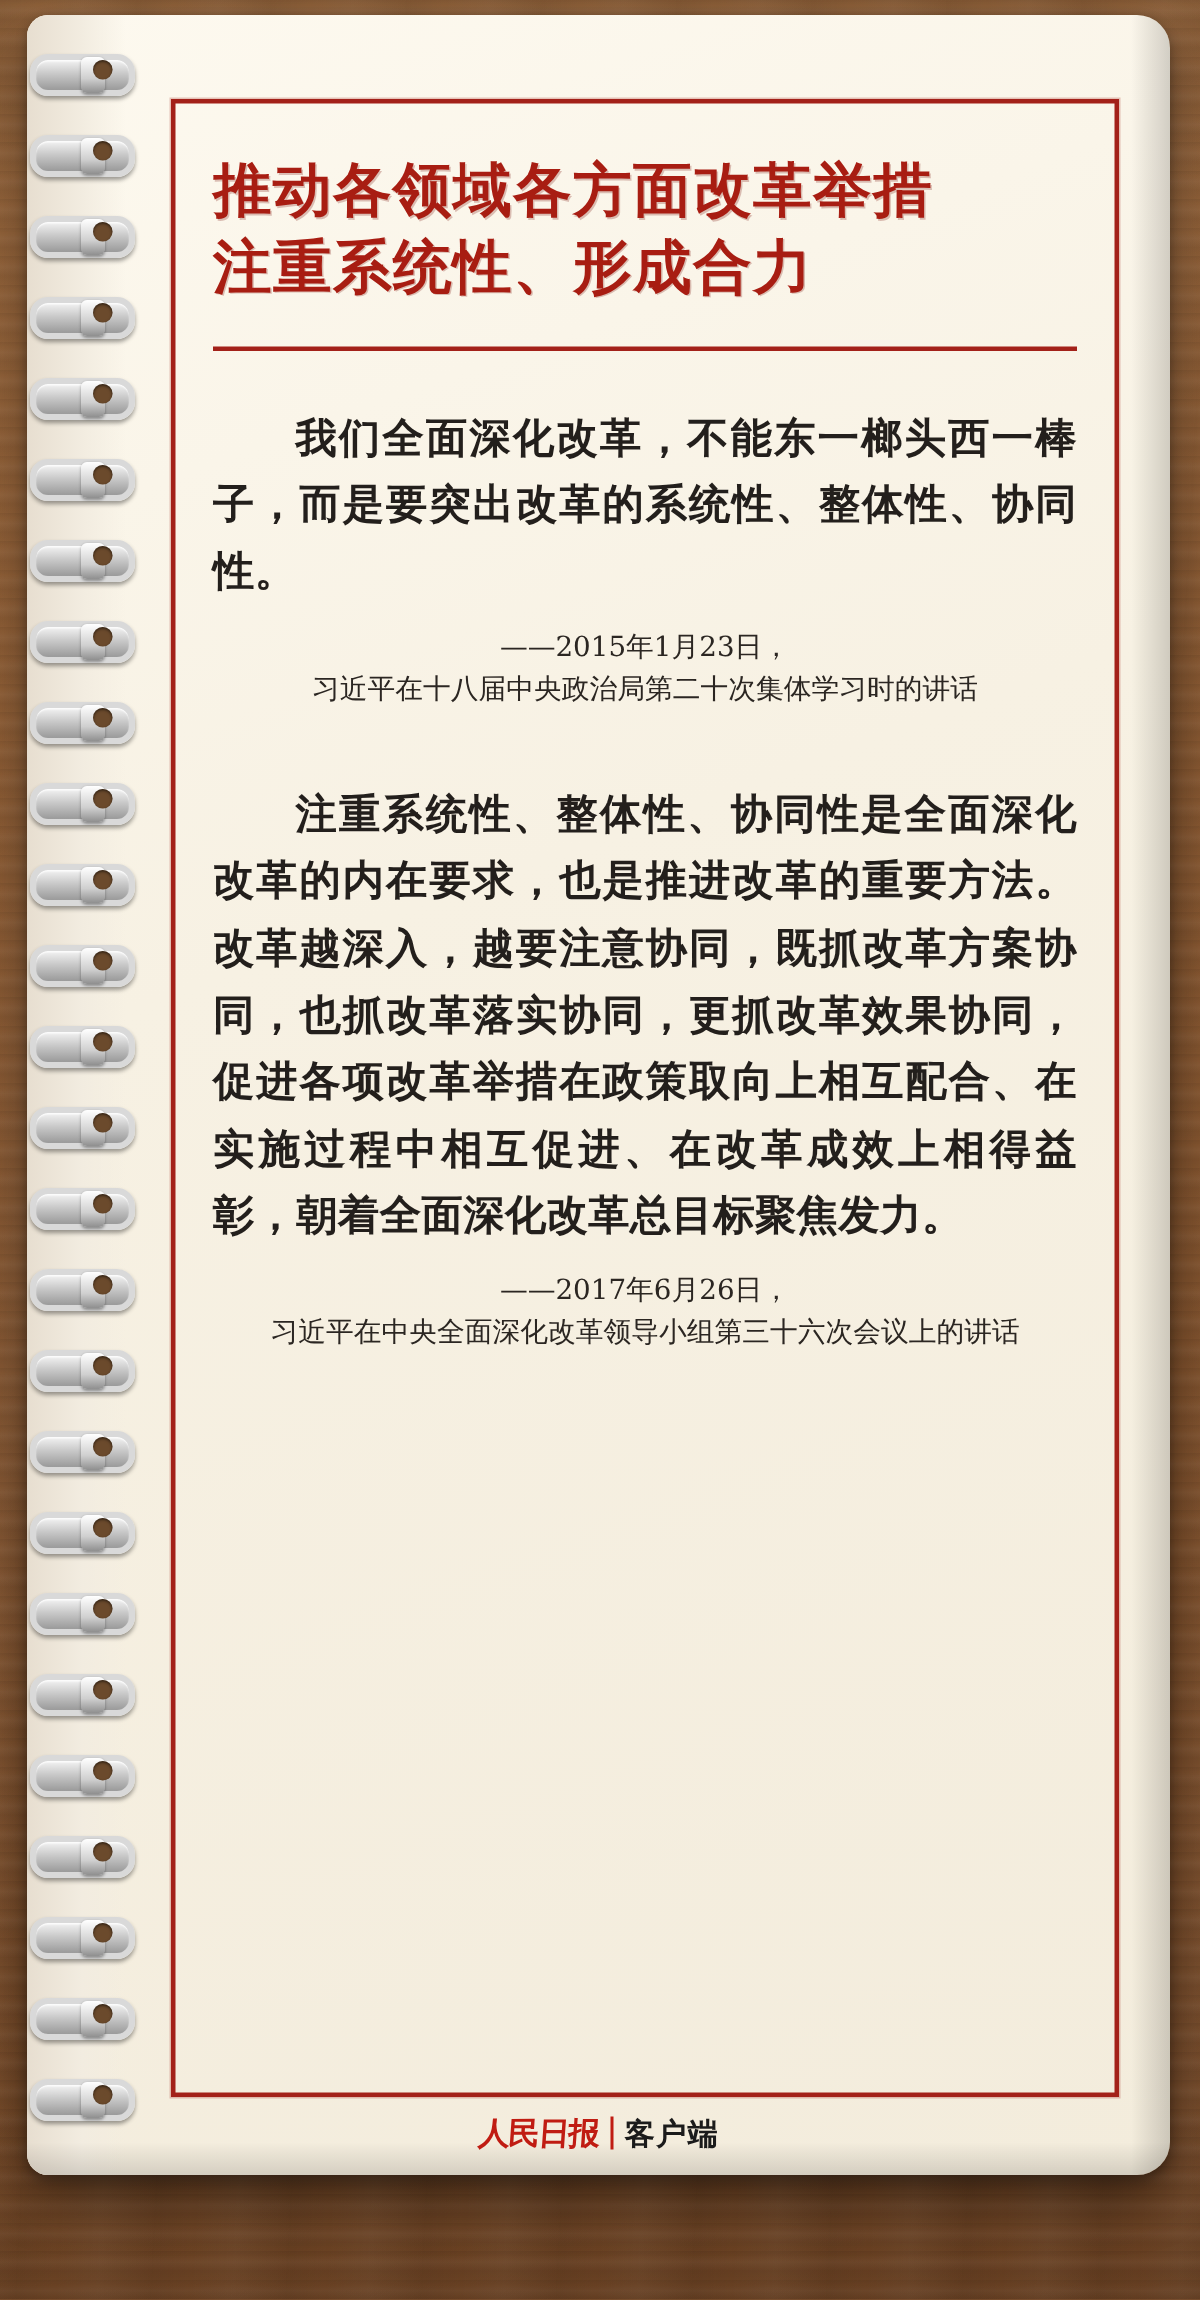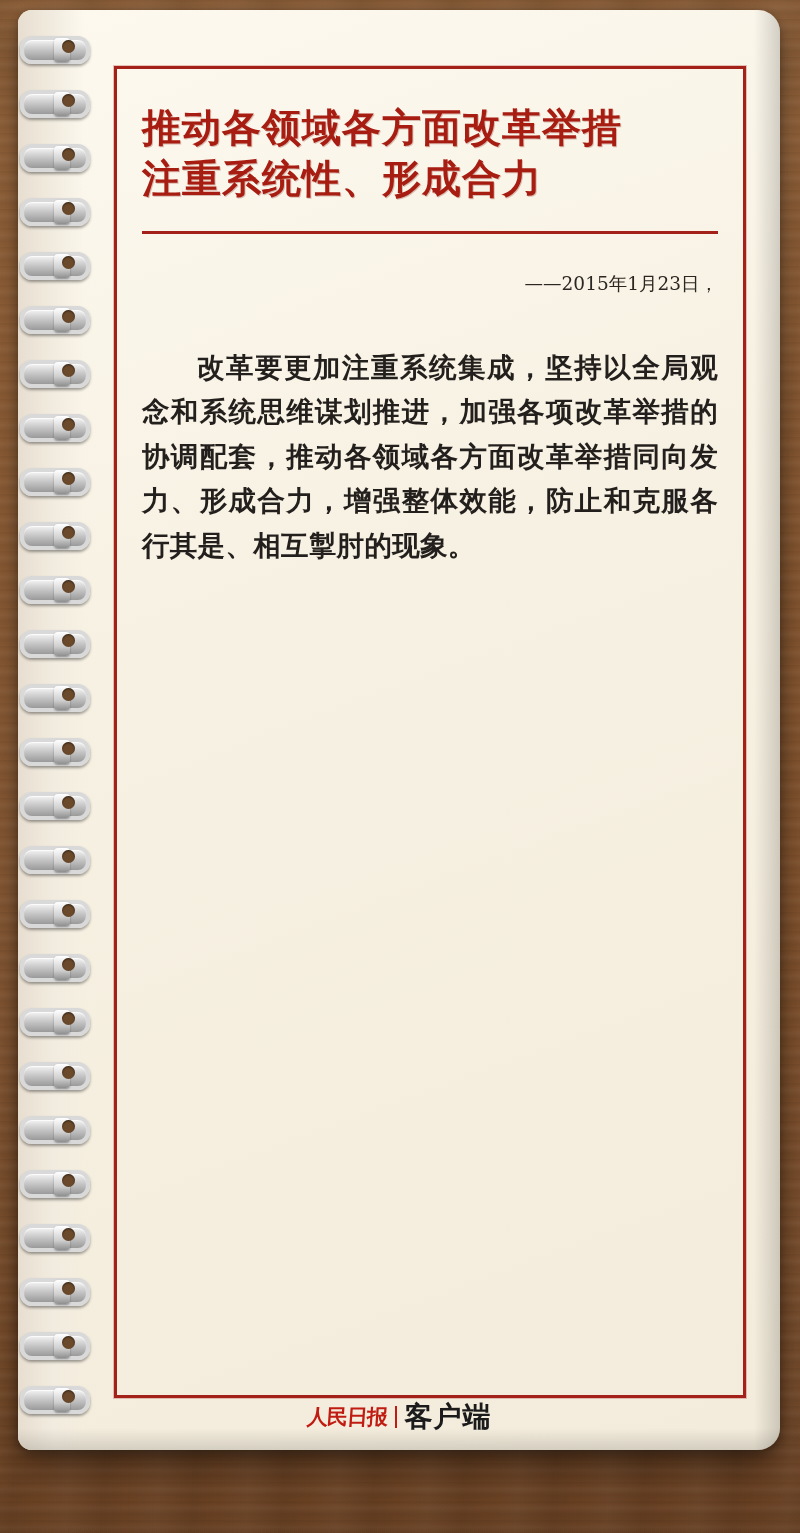--- a/index.html
+++ b/index.html
@@ -180,21 +180,21 @@
     font-size: 27.5px;
     font-weight: bold;
     line-height: 1.62;
     text-indent: 2em;
     text-align: justify;
     letter-spacing: 0.3px;
   }
 
   .attrib {
     margin-top: 14px;
-    text-align: right;
+    text-align: center;
     color: #2b2622;
     font-family: "DejaVu Serif", "Liberation Serif", serif;
     font-size: 18.5px;
     line-height: 1.55;
   }
   .attrib .date { display: block; }
   .attrib .src  { display: block; }
 
   .block { margin-bottom: 46px; }
   .block:last-of-type { margin-bottom: 0; }
@@ -220,21 +220,21 @@
   }
   .footer .divider {
     width: 2px;
     height: 22px;
     background: #c01c12;
   }
   .footer .app {
     color: #1b1b1b;
     font-family: "DejaVu Sans", "Liberation Sans", sans-serif;
     font-weight: bold;
-    font-size: 28px;
+    font-size: 20px;
     letter-spacing: 1px;
   }
 </style>
 </head>
 <body>
 
 <div class="desk">
   <div class="desk-grain-band" style="top:0;"></div>
   <div class="desk-grain-band" style="bottom:0; transform:scaleY(-1);"></div>
 </div>
@@ -247,28 +247,36 @@
   <div class="frame"></div>
 
   <div class="content">
     <div class="title">
       <div class="title-line">推动各领域各方面改革举措</div>
       <div class="title-line">注重系统性、形成合力</div>
     </div>
     <div class="title-rule"></div>
 
     <div class="block">
+      <div class="para">我们全面深化改革，不能东一榔头西一棒子，而是要突出改革的系统性、整体性、协同性。</div>
       <div class="attrib">
         <span class="date">——2015年1月23日，</span>
-      </div>
-    </div>
-
+        <span class="src">习近平在十八届中央政治局第二十次集体学习时的讲话</span>
+      </div>
+    </div>
 
     <div class="block">
-      <div class="para">改革要更加注重系统集成，坚持以全局观念和系统思维谋划推进，加强各项改革举措的协调配套，推动各领域各方面改革举措同向发力、形成合力，增强整体效能，防止和克服各行其是、相互掣肘的现象。</div>
+      <div class="para">注重系统性、整体性、协同性是全面深化改革的内在要求，也是推进改革的重要方法。改革越深入，越要注意协同，既抓改革方案协同，也抓改革落实协同，更抓改革效果协同，促进各项改革举措在政策取向上相互配合、在实施过程中相互促进、在改革成效上相得益彰，朝着全面深化改革总目标聚焦发力。</div>
+      <div class="attrib">
+        <span class="date">——2017年6月26日，</span>
+        <span class="src">习近平在中央全面深化改革领导小组第三十六次会议上的讲话</span>
+      </div>
+    </div>
+
+    <div class="block">
       <div class="attrib">
       </div>
     </div>
   </div>
 
   <div class="footer">
     <span class="rmrb">人民日报</span>
     <span class="divider"></span>
     <span class="app">客户端</span>
   </div>

